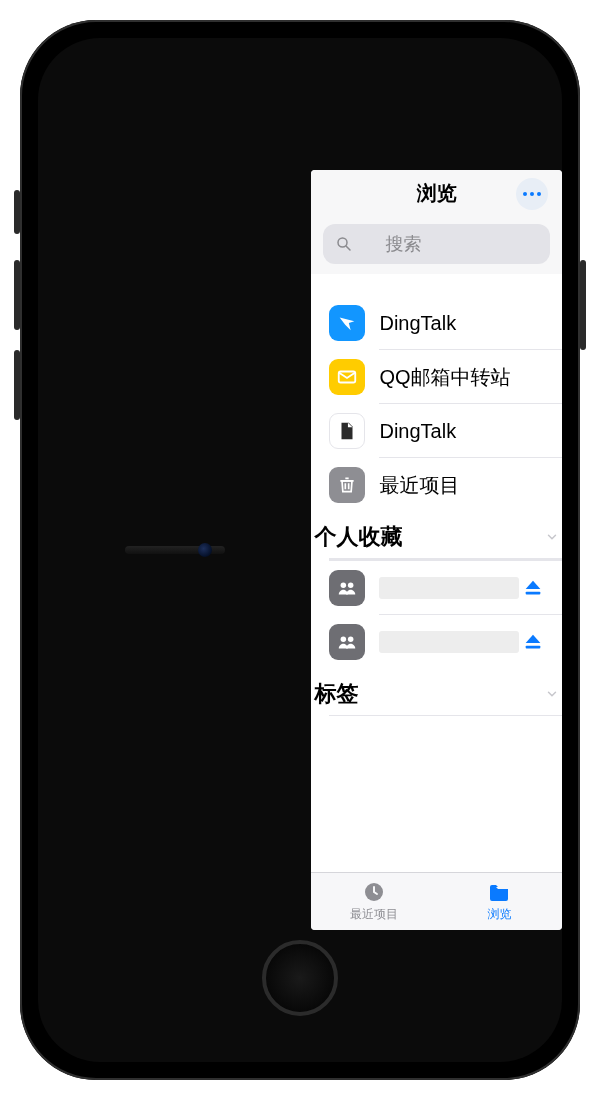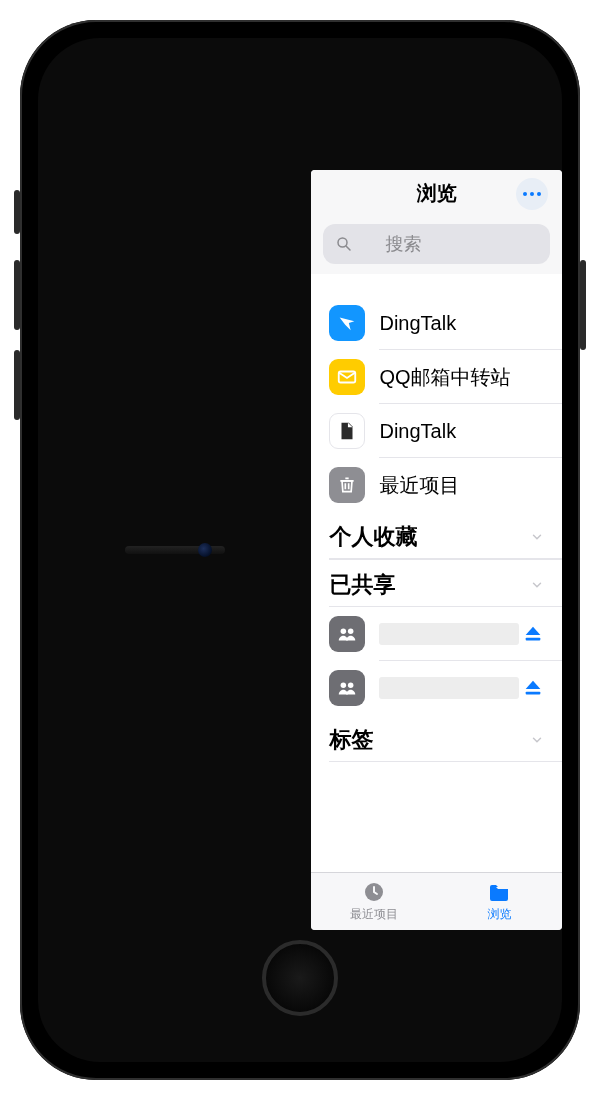--- a/index.html
+++ b/index.html
@@ -163,21 +163,21 @@
   .row-label {
     font-size: 20px; color: #000;
   }
   .row .tail {
     margin-left: auto;
   }
 
   .section-header {
     display: flex;
     align-items: center;
-    padding: 10px 18px 6px;
+    padding: 10px 3px 6px;
     font-size: 22px;
     font-weight: 700;
     color: #000;
     position: relative;
   }
   .section-header .chev {
     margin-left: auto;
     color: #c7c7cc;
   }
 
@@ -312,28 +312,20 @@
           <span class="chev">
             <svg width="14" height="14" viewBox="0 0 24 24">
                 <path d="M6 9l6 6 6-6" stroke="#c7c7cc" stroke-width="2.5" fill="none" stroke-linecap="round"></path>
               </svg>
           </span>
         </div>
         <div class="full-sep"></div>
 
         <div class="full-sep"></div>
 
-        <div class="section-header">
-          <span>已共享</span>
-          <span class="chev">
-            <svg width="14" height="14" viewBox="0 0 24 24">
-                <path d="M6 9l6 6 6-6" stroke="#c7c7cc" stroke-width="2.5" fill="none" stroke-linecap="round"></path>
-              </svg>
-          </span>
-        </div>
         <div class="full-sep"></div>
 
         <div class="row">
           <div class="icon-box darkgray">
             <svg width="22" height="22" viewBox="0 0 24 24">
                 <circle cx="8" cy="9" r="3" fill="#fff"></circle>
                 <circle cx="16" cy="9" r="3" fill="#fff"></circle>
                 <path d="M3 19c0-3 3-5 5-5s5 2 5 5" fill="#fff"></path>
                 <path d="M11 19c0-3 3-5 5-5s5 2 5 5" fill="#fff"></path>
               </svg>

